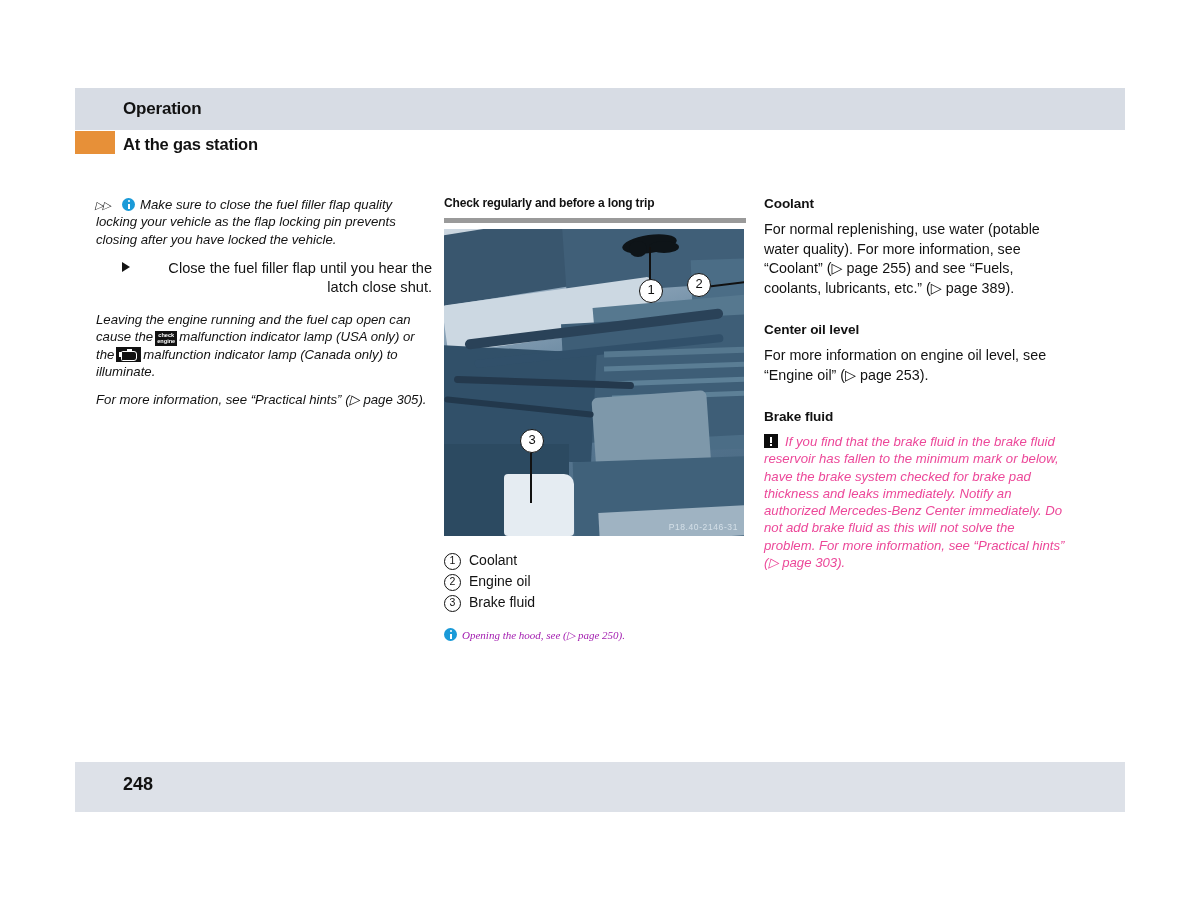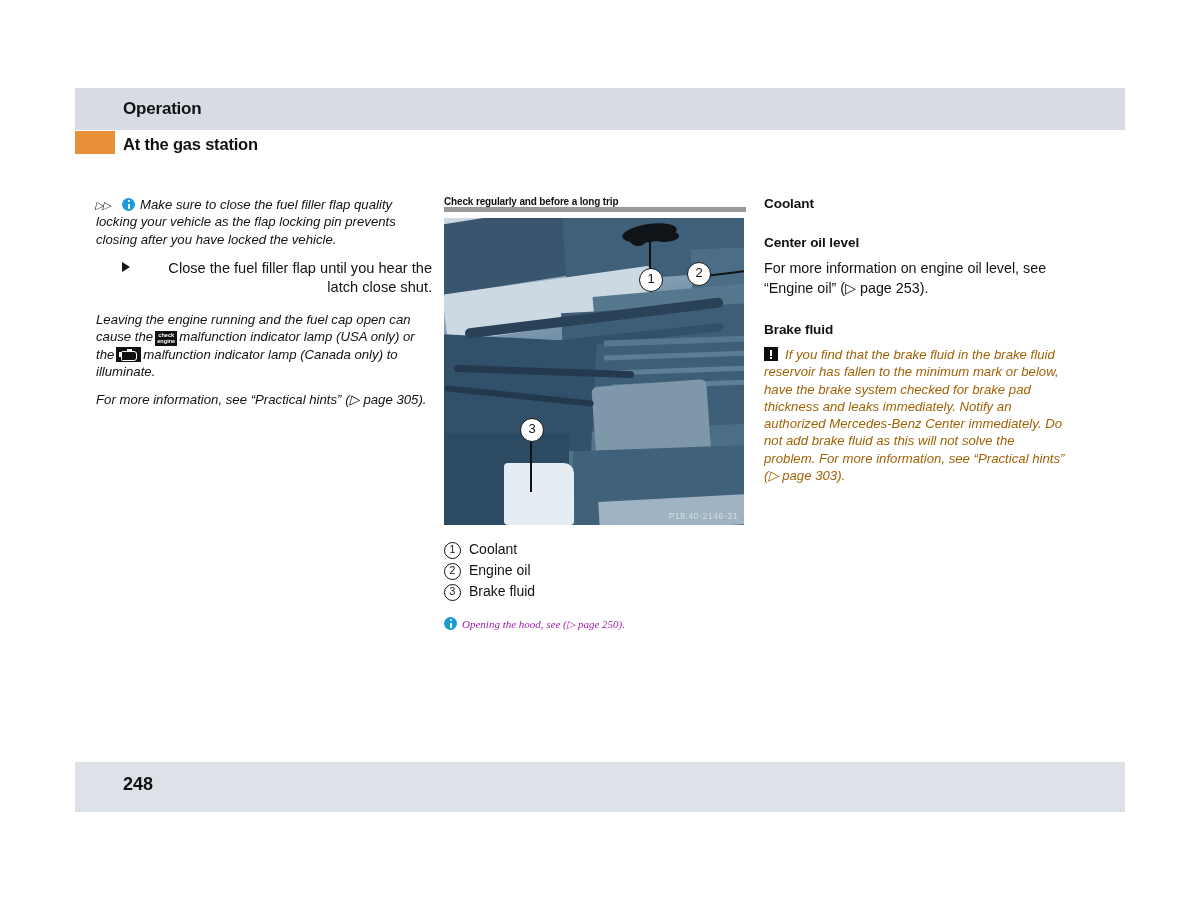--- a/index.html
+++ b/index.html
@@ -226,24 +226,24 @@
   }
   .sym-mil .mil-top {
     position: absolute;
     left: 11px; top: 2px;
     width: 5px; height: 3px;
     background: #ffffff;
   }
 
   
   .mid-heading {
-    font-size: 10px;
+    font-size: 12px;
     font-weight: bold;
     color: #111111;
-    margin: 0 0 0 0;
+    margin: 0 0 8px 0;
     letter-spacing: -0.15px;
   }
   .mid-rule {
     width: 302px;
     height: 5px;
     background: #9a9a9a;
     margin: 0 0 6px 0;
   }
 
   
@@ -373,21 +373,21 @@
   .rc-para {
     font-size: 14.3px;
     line-height: 19.5px;
     color: #121212;
     margin: 0 0 10px 0;
   }
   .rc-warn {
     font-size: 13.2px;
     line-height: 17.3px;
     font-style: italic;
-    color: #a16207;
+    color: #ec4899;
     margin: 0;
   }
 </style>
 </head>
 <body>
 
 <div id="page">
 
   <div class="header-band"></div>
   <div class="header-title">Operation</div>
@@ -474,20 +474,21 @@
     </div>
 
     <div class="legend-note">
       <span class="icon-info"></span><span>Opening the hood, see (▷ page 250).</span>
     </div>
   </div>
 
   <div class="col col-right">
 
     <div class="rc-heading">Coolant</div>
+    <div class="rc-para">For normal replenishing, use water (potable water quality). For more information, see “Coolant” (▷ page 255) and see “Fuels, coolants, lubricants, etc.” (▷ page 389).</div>
 
     <div class="rc-heading spaced">Center oil level</div>
     <div class="rc-para">For more information on engine oil level, see “Engine oil” (▷ page 253).</div>
 
     <div class="rc-heading spaced">Brake fluid</div>
     <div class="rc-warn">
       <span class="icon-warn"></span><span>If you find that the brake fluid in the brake fluid reservoir has fallen to the minimum mark or below, have the brake system checked for brake pad thickness and leaks immediately. Notify an authorized Mercedes-Benz Center immediately. Do not add brake fluid as this will not solve the problem. For more information, see “Practical hints” (▷ page 303).</span>
     </div>
   </div>
 

